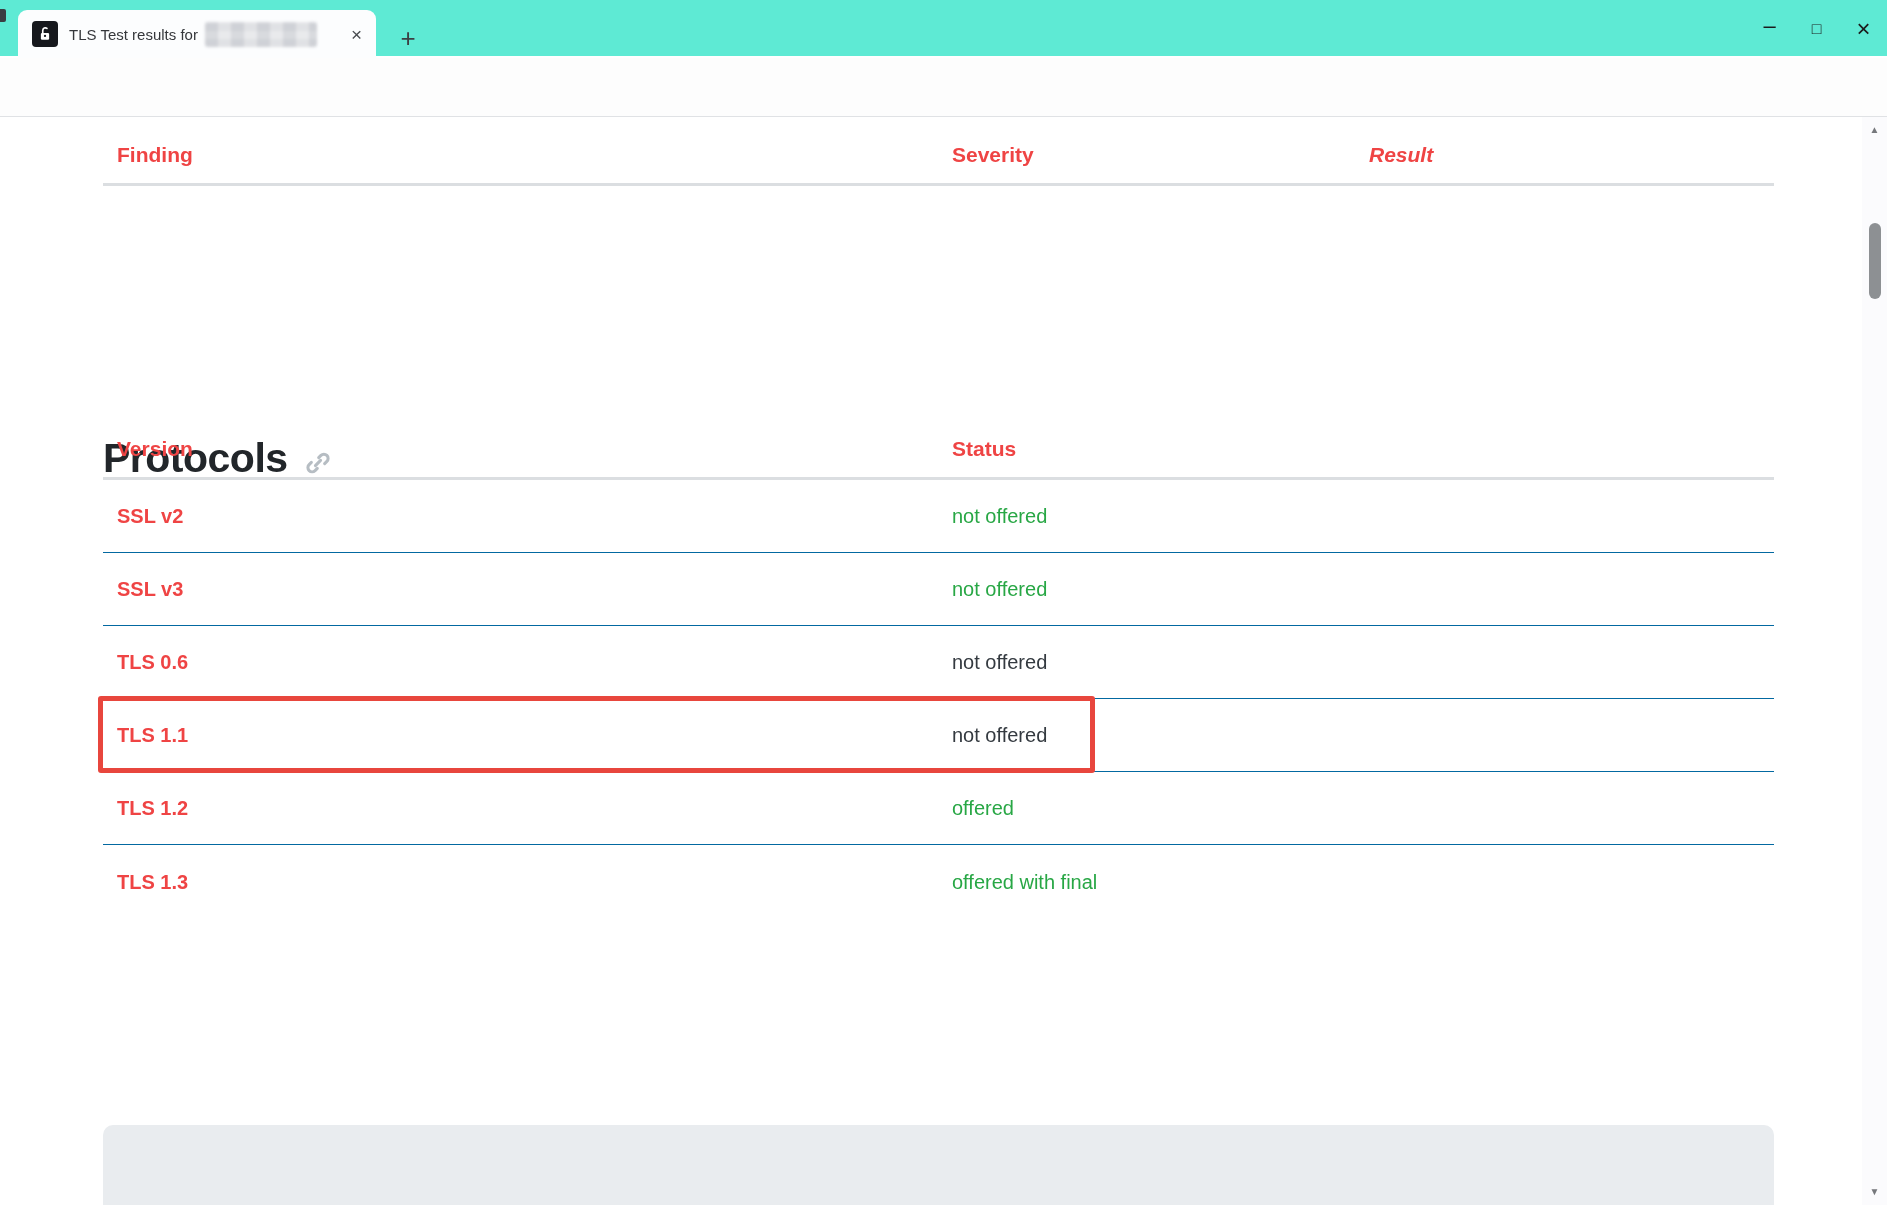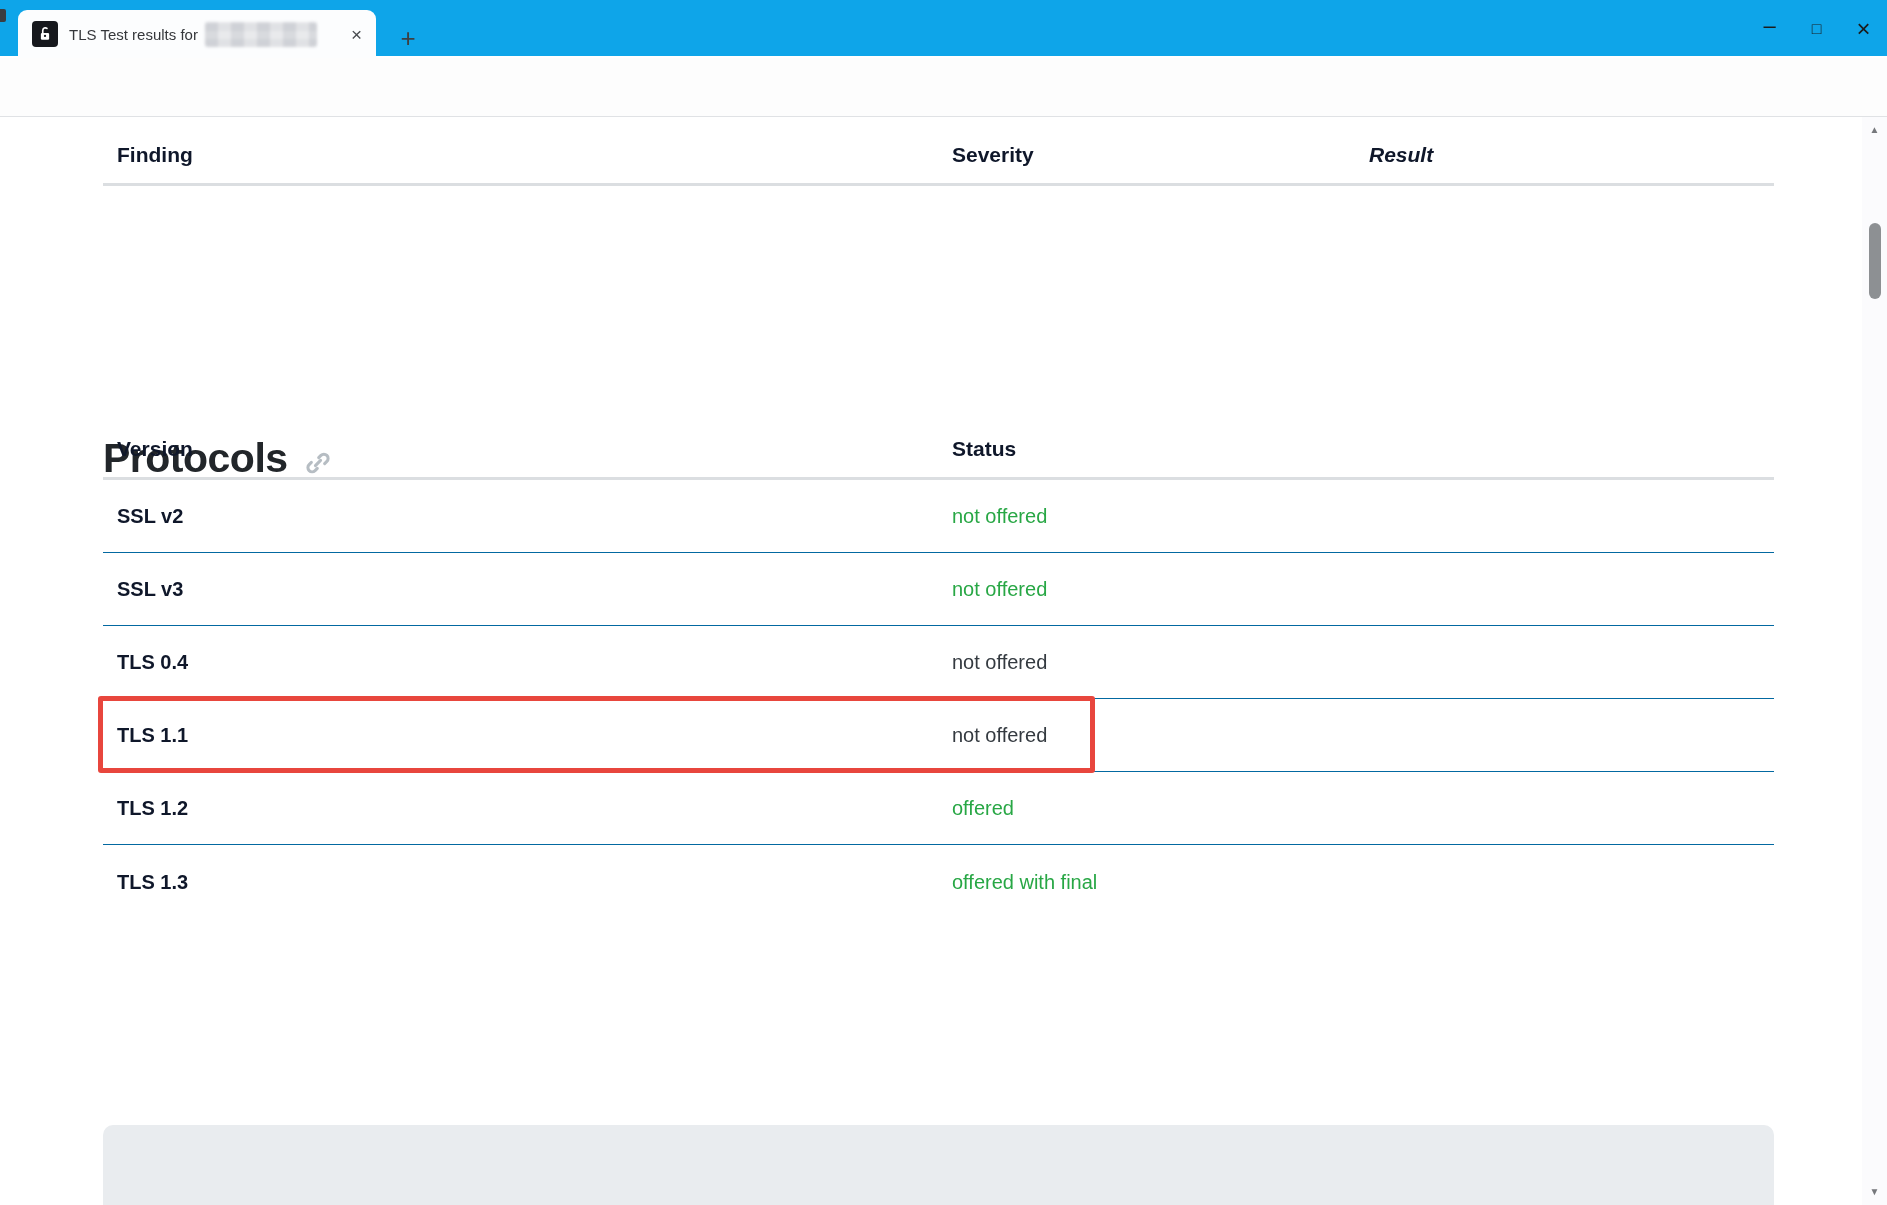--- a/index.html
+++ b/index.html
@@ -4,21 +4,21 @@
 <style>
   * { margin:0; padding:0; box-sizing:border-box; }
   html,body { background:#555; }
   .screen {
     position:relative; width:1887px; height:1205px; overflow:hidden;
     background:#fff; font-family:"Liberation Sans", sans-serif;
     -webkit-font-smoothing:antialiased;
   }
 
   
-  .tabstrip { position:absolute; left:0; top:0; width:100%; height:56px; background:#0ea5e9; }
+  .tabstrip { position:absolute; left:0; top:0; width:100%; height:56px; background:#5eead4; }
   .win-edge { position:absolute; left:-5px; top:9px; width:11px; height:13px; background:#3a3d42; border-radius:2px; }
   .tab {
     position:absolute; left:18px; top:10px; width:358px; height:48px;
     background:#fcfdfe; border-radius:9px 9px 0 0;
     display:flex; align-items:center; padding:0 14px;
   }
   .favicon { width:26px; height:26px; border-radius:4px; background:#16181d;
     display:flex; align-items:center; justify-content:center; margin-right:11px; flex:none; }
   .tab-title { font-size:15px; color:#35373b; white-space:nowrap; }
   .pixel-blur {
@@ -72,21 +72,21 @@
 
   
   .content { position:absolute; left:0; top:117px; width:1887px; height:1088px; background:#fff; overflow:hidden; }
   .doc { position:absolute; left:103px; top:0; width:1671px; }
 
   .thead-row { position:relative; border-bottom:3px solid #dbdee1; display:block; }
   .f-head { height:69px; }
   .p-head { height:61px; }
   .trow { position:relative; height:73px; border-bottom:1px solid #0369a1; }
   .trow:last-child { border-bottom:none; }
-  .cell { position:absolute; top:50%; transform:translateY(-50%); white-space:nowrap; font-size:20px; color:#0f172a; }
+  .cell { position:absolute; top:50%; transform:translateY(-50%); white-space:nowrap; font-size:20px; color:#ef4444; }
   .thead-row .cell { font-size:21px; font-weight:700; top:auto; bottom:16px; transform:none; }
   .c1 { left:14px; font-weight:700; }
   .c2 { left:849px; font-weight:400; }
   .c3 { left:1266px; font-weight:400;font-style:italic; }
   .st-ok { color:#28a745; }
   .st-neutral { color:#343a40; }
 
   .findings { position:absolute; top:0; left:0; width:100%; }
   .section-head { position:absolute; top:318px; left:0; display:flex; align-items:center; gap:16px; }
   .section-title { font-size:41px; font-weight:600; color:#22262a; letter-spacing:-0.5px; }
@@ -227,21 +227,21 @@
           <span class="cell c1">SSL v2</span>
           <span class="cell c2 st-ok">not offered</span>
         </div>
         <div class="trow">
 
           <span class="cell c1">SSL v3</span>
           <span class="cell c2 st-ok">not offered</span>
         </div>
         <div class="trow">
 
-          <span class="cell c1">TLS 0.4</span>
+          <span class="cell c1">TLS 0.6</span>
           <span class="cell c2 st-neutral">not offered</span>
         </div>
         <div class="trow st-highlighted">
           <div class="hl-box"></div>
           <span class="cell c1">TLS 1.1</span>
           <span class="cell c2 st-neutral">not offered</span>
         </div>
         <div class="trow">
 
           <span class="cell c1">TLS 1.2</span>

